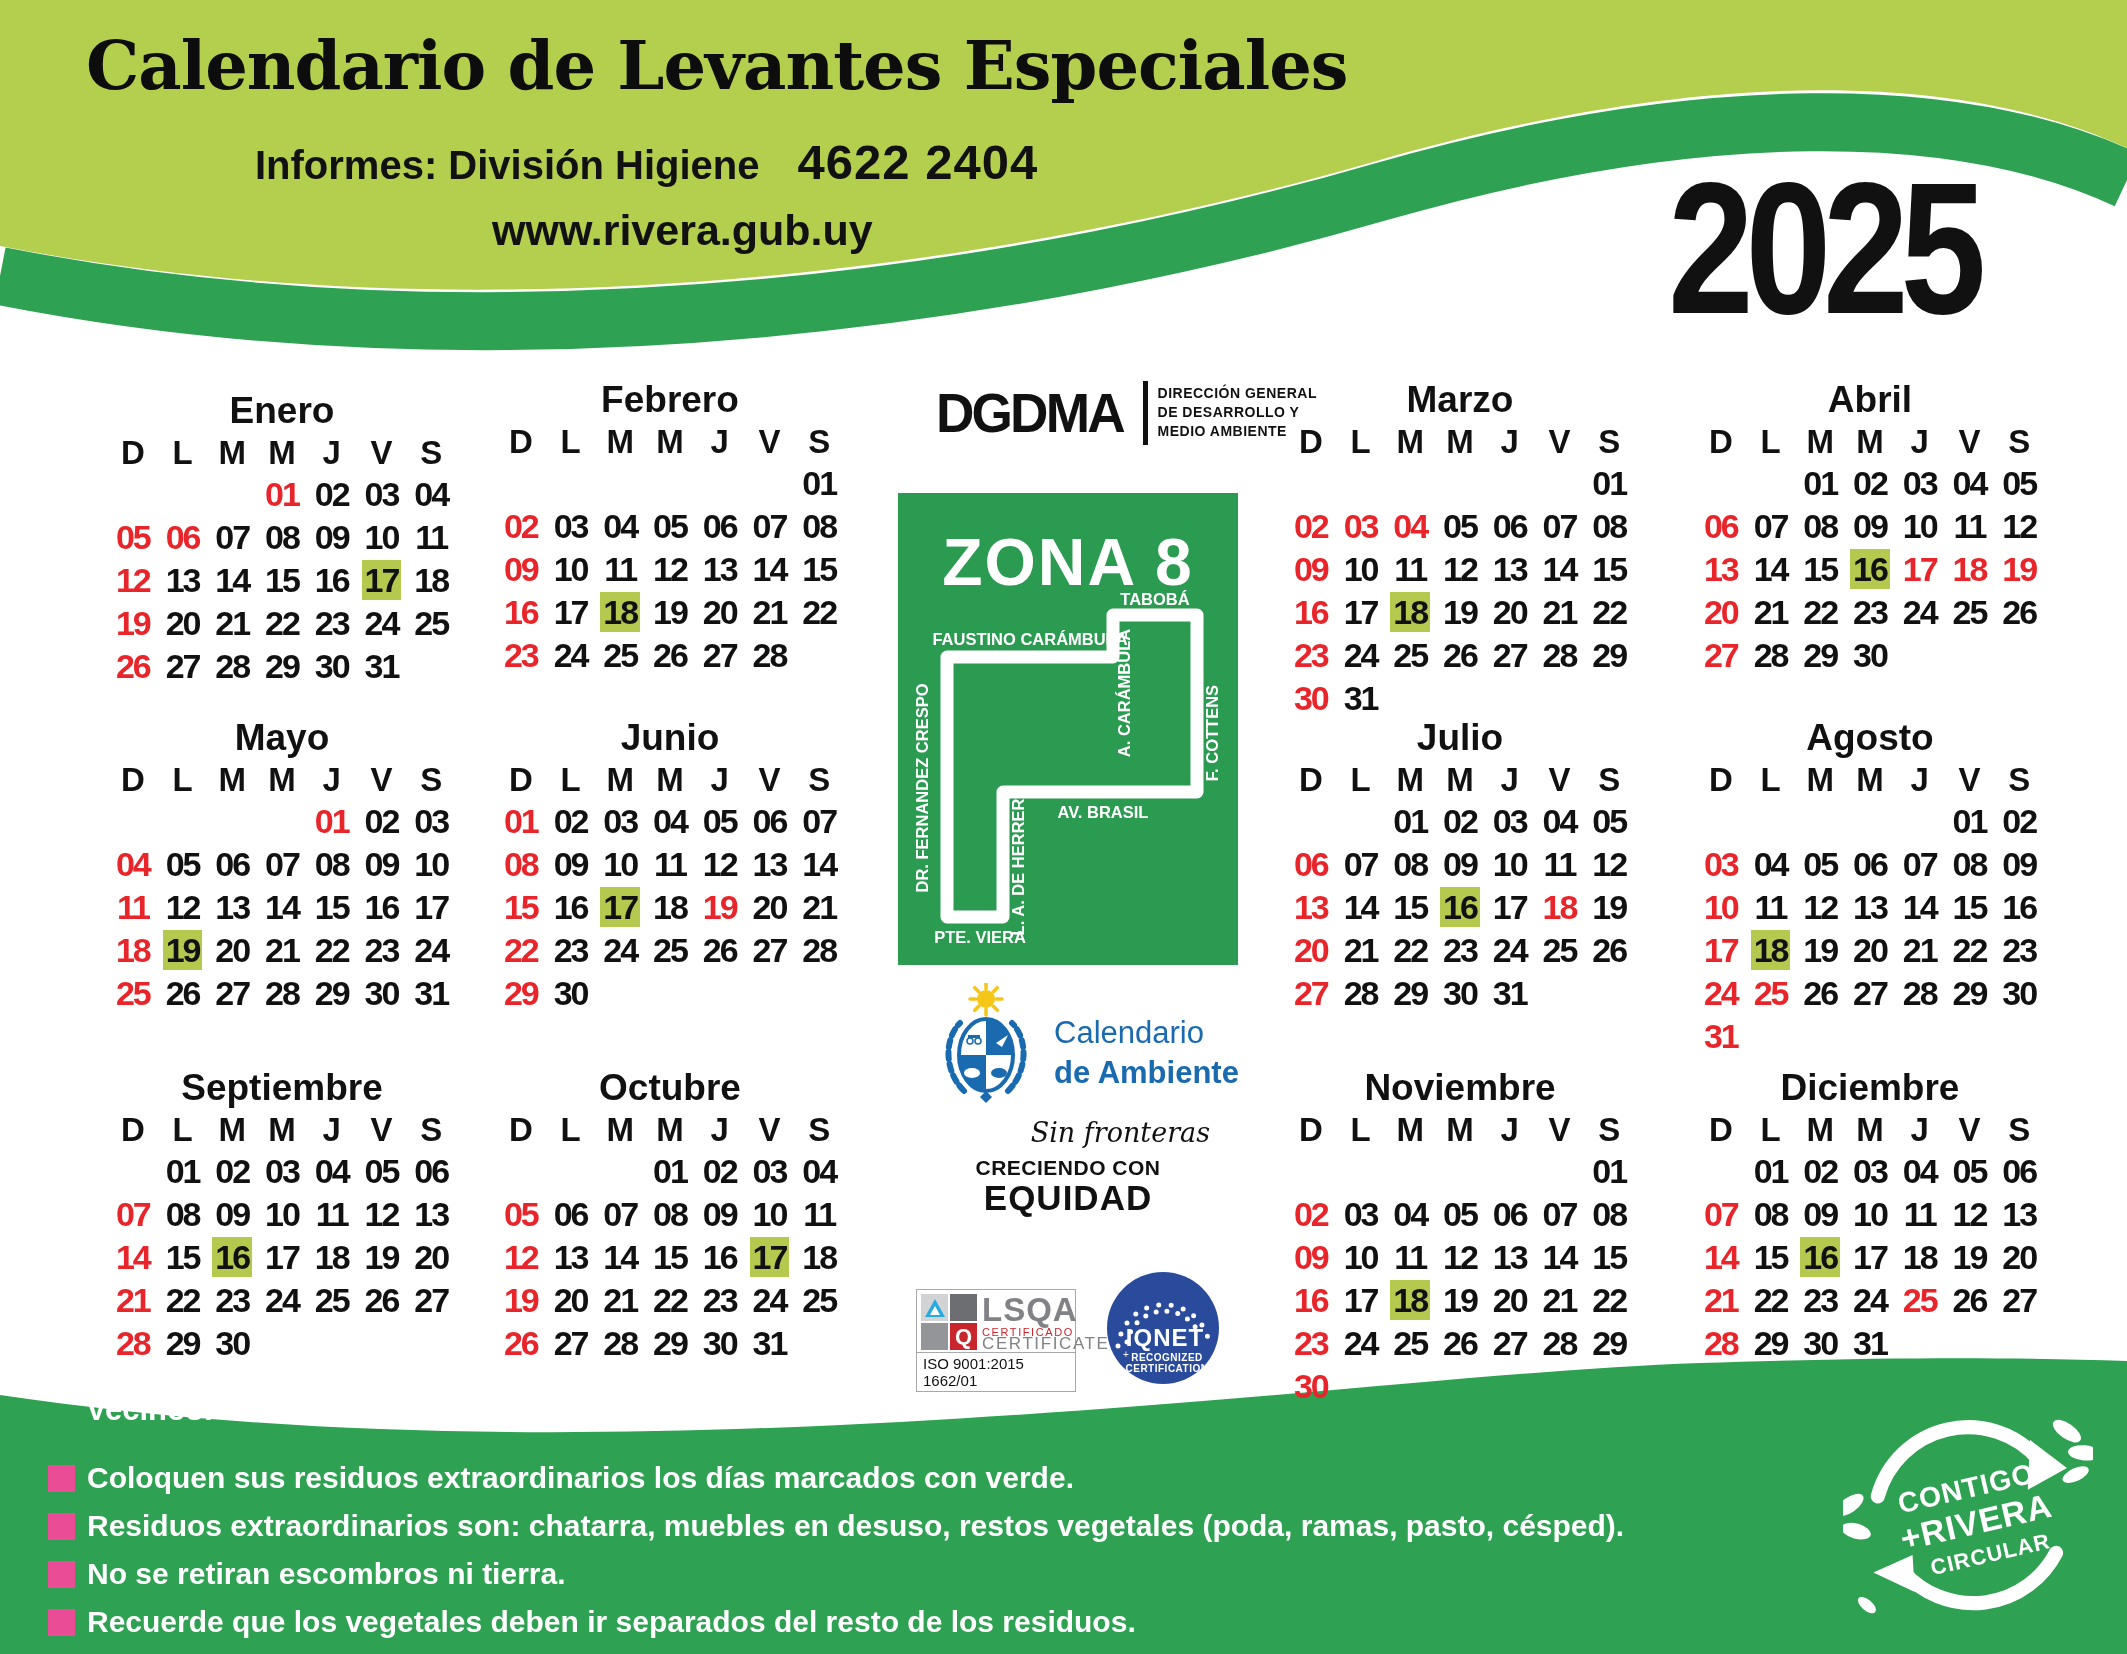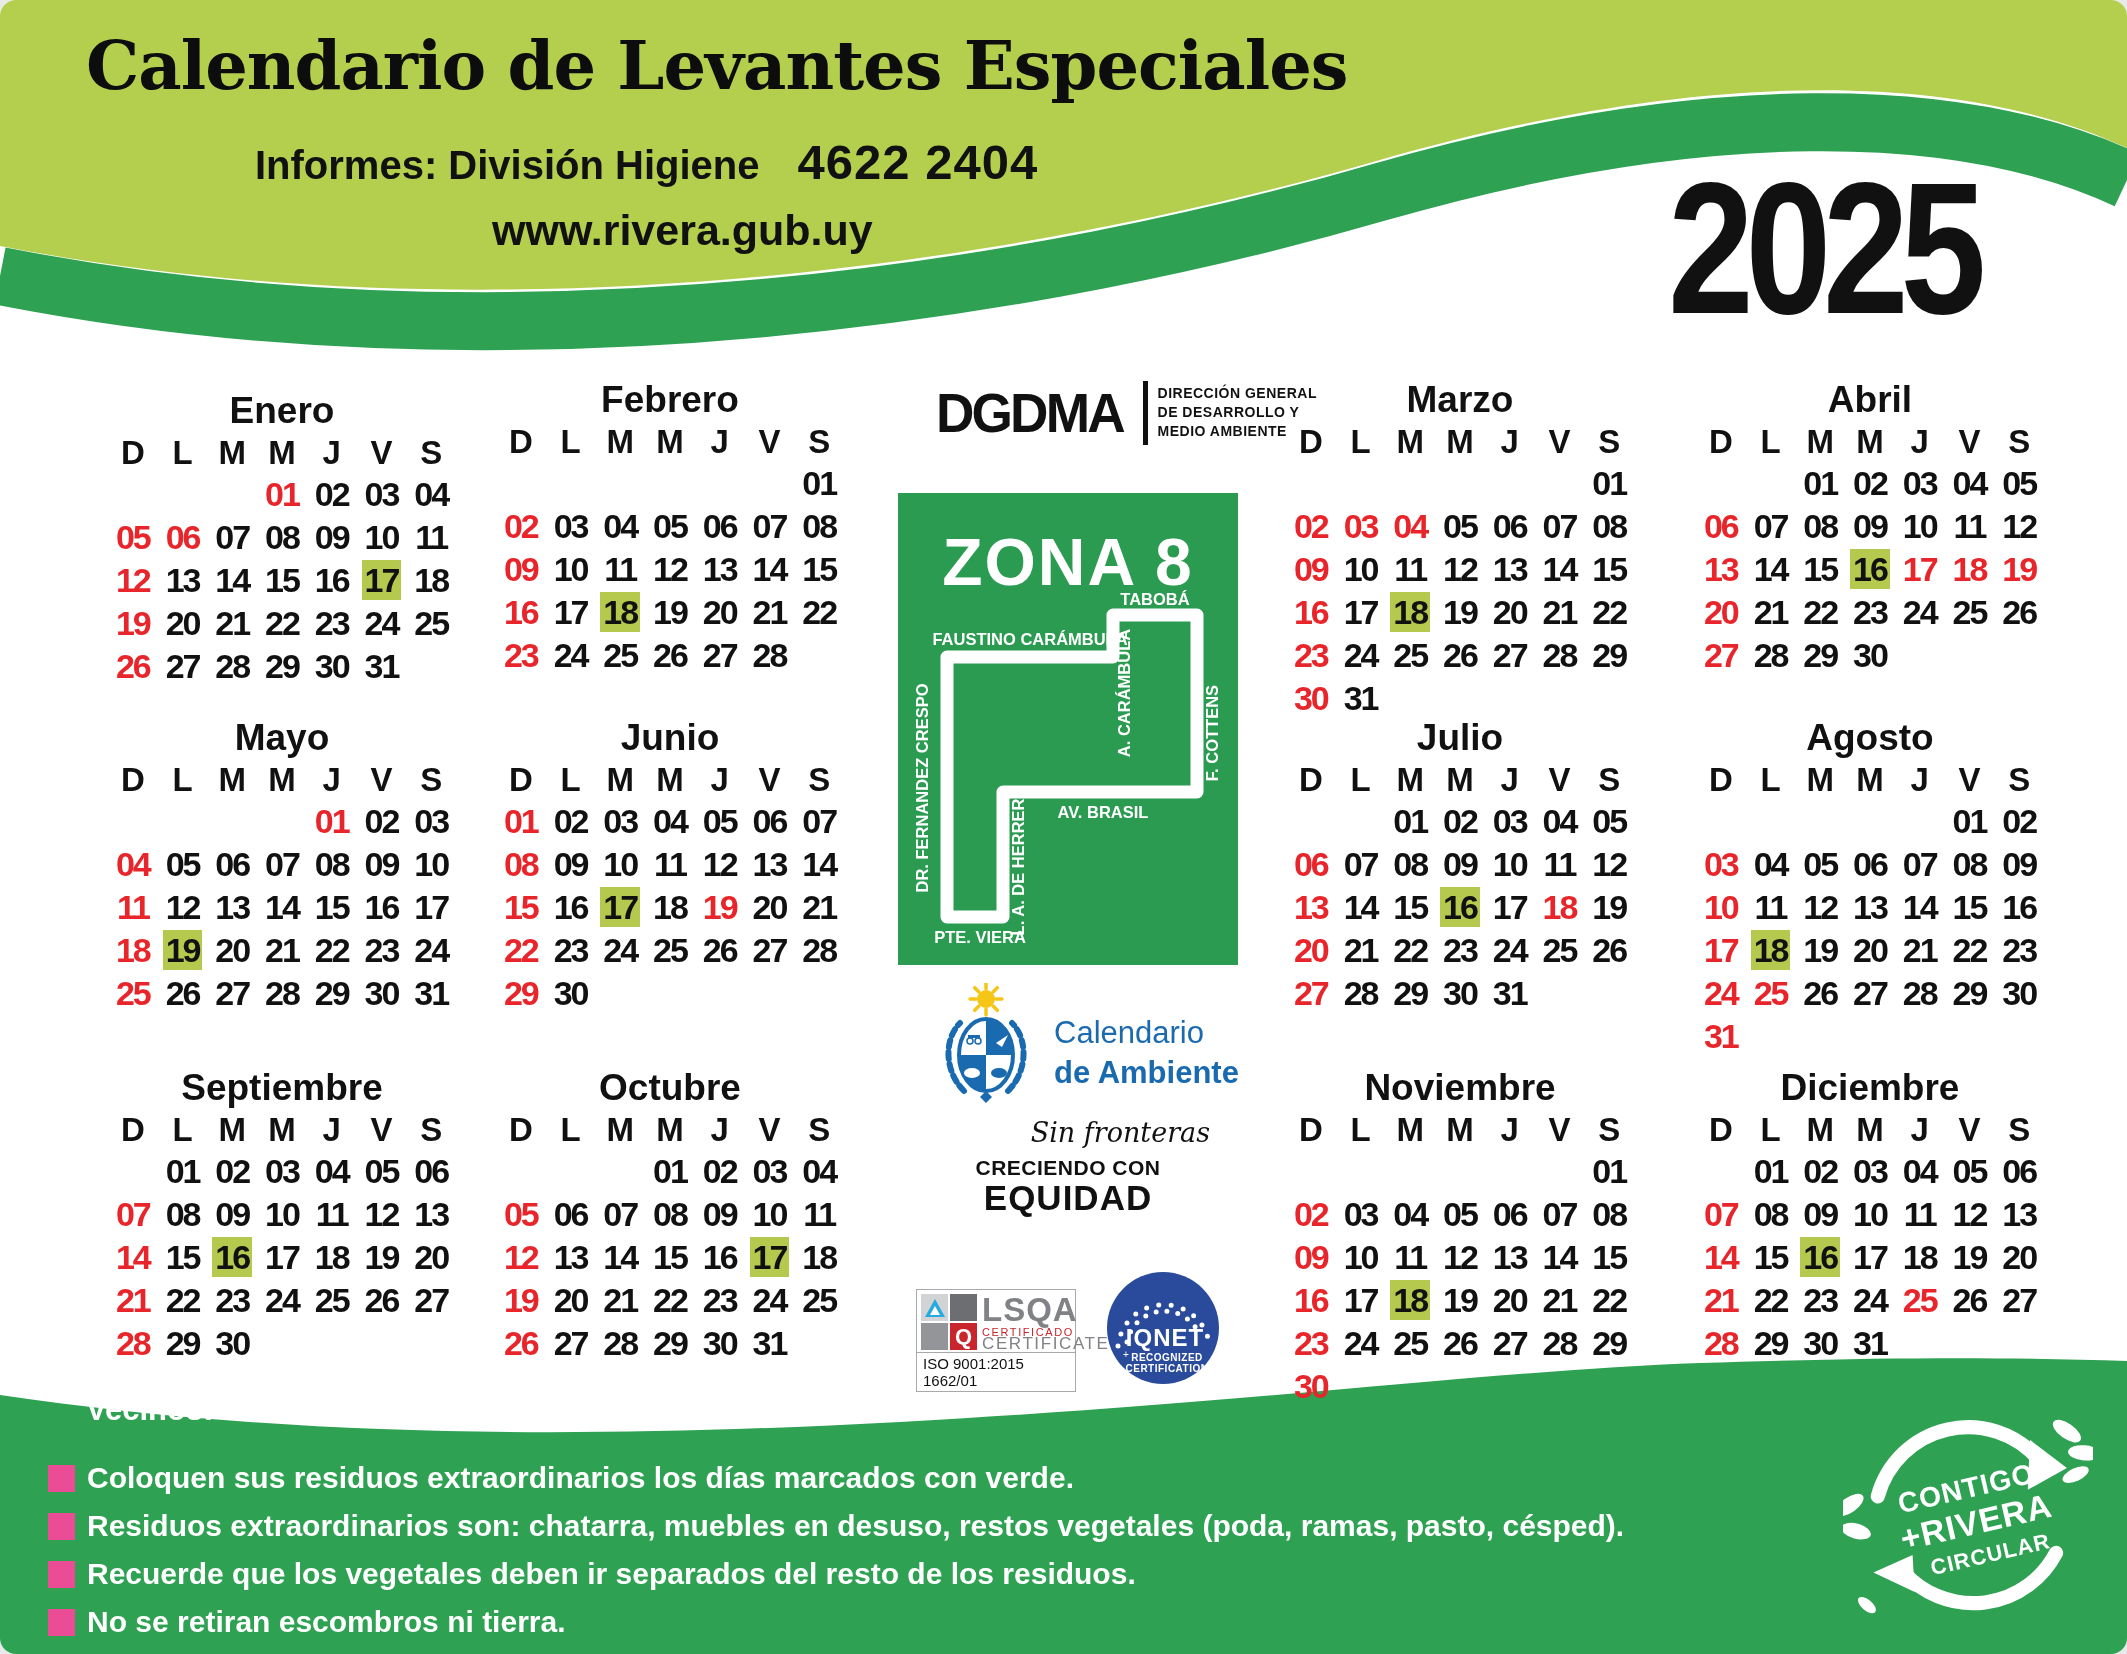--- a/index.html
+++ b/index.html
@@ -1,17 +1,17 @@
 <!DOCTYPE html>
 <html style="--light_green: #b4ce4e; --dark_green: #2ea152; --panel_green: #2b9b51; --red: #e8252a; --highlight: #b6c94f; --pink: #ea4d95; --ministry_blue: #1a6ab0; --iqnet_blue: #2a4b9b; --lsqa_gray: #808285; --lsqa_red: #c9252c; --lsqa_lightgray: #d1d3d4; --lsqa_darkgray: #6d6e71; --sun_yellow: #f5c518;"><head>
 <meta charset="utf-8">
 <style>
   html,body{margin:0;padding:0;background:#e9e9e9;}
   .page{position:relative;width:2127px;height:1654px;background:#fff;overflow:hidden;
-        font-family:"Liberation Sans",sans-serif;color:#111;border-radius:16px;}
+        font-family:"Liberation Sans",sans-serif;color:#111;}
   svg text{font-family:"Liberation Sans",sans-serif;}
 
   
   .topwave{position:absolute;left:0;top:0;z-index:1;}
   .hdr-title{position:absolute;left:86px;top:26px;z-index:2;
     font-family:"DejaVu Serif",serif;font-weight:700;font-size:67px;letter-spacing:-1px;color:#0d0d0d;}
   .hdr-informes{position:absolute;left:255px;top:134px;z-index:2;display:flex;align-items:baseline;gap:38px;}
   .hdr-informes .lbl{font-weight:700;font-size:40px;}
   .hdr-informes .phone{font-weight:700;font-size:49px;letter-spacing:1px;}
   .hdr-web{position:absolute;left:492px;top:206px;z-index:2;font-weight:700;font-size:43px;}
@@ -754,25 +754,25 @@
     <div class="brow">
       <div class="bsq"></div>
       <div class="btxt">Coloquen sus residuos extraordinarios los días marcados con verde.</div>
     </div>
     <div class="brow">
       <div class="bsq"></div>
       <div class="btxt">Residuos extraordinarios son: chatarra, muebles en desuso, restos vegetales (poda, ramas, pasto, césped).</div>
     </div>
     <div class="brow">
       <div class="bsq"></div>
-      <div class="btxt">Recuerde que los vegetales deben ir separados del resto de los residuos.</div>
+      <div class="btxt">No se retiran escombros ni tierra.</div>
     </div>
     <div class="brow">
       <div class="bsq"></div>
-      <div class="btxt">No se retiran escombros ni tierra.</div>
+      <div class="btxt">Recuerde que los vegetales deben ir separados del resto de los residuos.</div>
     </div>
   </div>
 
   <svg class="badge" width="250" height="250" viewBox="0 0 230 230">
     <g stroke="#fff" stroke-width="13" fill="none" stroke-linecap="round">
       <path d="M32,96 A86,86 0 0 1 180,62"></path>
       <path d="M196,148 A86,86 0 0 1 56,166"></path>
     </g>
     <path d="M172,44 L206,70 L170,90 Z" fill="#fff"></path>
     <path d="M64,150 L28,166 L66,184 Z" fill="#fff"></path>

